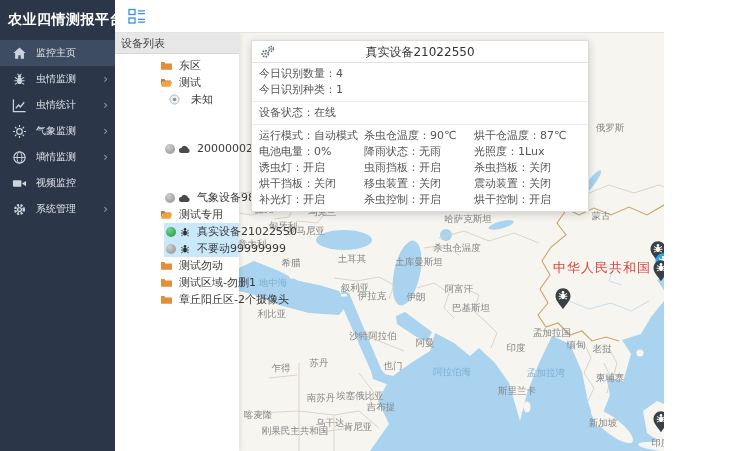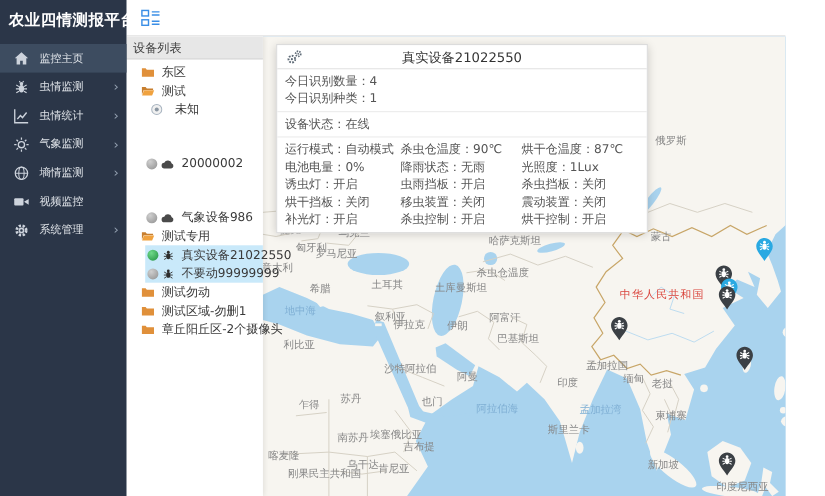--- a/index.html
+++ b/index.html
@@ -1,53 +1,53 @@
 <!DOCTYPE html>
 <html><head>
 <meta charset="utf-8">
 <style>
   * { margin:0; padding:0; box-sizing:border-box; }
   html,body { width:750px; height:451px; font-family:"DejaVu Sans",sans-serif; }
-  #app { position:relative; width:714px; height:451px; overflow:hidden; background:#fff; }
+  #app { position:relative; width:664px; height:451px; overflow:hidden; background:#fff; }
 
   
   .sidebar { position:absolute; left:0; top:0; width:115px; height:451px; background:#2b3648; z-index:7; }
   .logo { height:38px; line-height:38px; color:#fff; font-size:14px; font-weight:bold; padding-left:8px; letter-spacing:.5px; white-space:nowrap; }
   .menu { margin-top:2px; }
   .mitem { position:relative; height:26px; display:flex; align-items:center; padding-left:12px; cursor:pointer; }
   .mitem.active { background:#3d4c60; }
   .mitem .micon { width:15px; height:15px; flex:0 0 15px; }
   .mitem .mlabel { color:#dfe3e8; font-size:10px; margin-left:9px; white-space:nowrap; }
   .mitem .chev { position:absolute; right:7px; color:#93a0b0; font-size:12px; line-height:1; }
 
   
   .topbar { position:absolute; left:115px; top:0; width:635px; height:33px; background:#fff; border-bottom:1px solid #e3e3e3; z-index:6; display:flex; align-items:center; }
   .toggle { margin-left:13px; width:18px; height:17px; cursor:pointer; }
 
   
   .panel { position:absolute; left:115px; top:33px; width:124px; height:418px; background:#fff; z-index:5; box-shadow:2px 0 4px rgba(0,0,0,.08); }
   .phead { height:21px; line-height:21px; background:#e7e7e7; border-bottom:1px solid #d8d8d8; color:#444; font-size:11px; padding-left:6px; }
-  .tree { padding-top:3px; }
+  .tree { padding-top:3px;padding-left:32px; }
   .trow { height:17px; display:flex; align-items:center; font-size:11px; color:#3a3a3a; cursor:pointer; white-space:nowrap; }
   .trow .tic { flex:0 0 auto; margin-right:6px; }
   .trow.lv1 { padding-left:13px; }
   .trow.lv2 { padding-left:18px;margin-top:32px; }
   .trow.lv2r { padding-left:22px;align-items:center; }
   .trow.lv2r .tic { margin-right:11px; }
   .trow.hl { background:#c9e9fa; margin-left:17px; padding-left:2px; }
   .dot { width:10px; height:10px; border-radius:50%; margin-right:3px; flex:0 0 10px; }
   .dot.green { background:radial-gradient(circle at 35% 30%, #6fd98a, #1f8f3f); }
   .dot.grey { background:radial-gradient(circle at 35% 30%, #cfcfcf, #8f8f8f); }
 
   
   .map { position:absolute; left:239px; top:33px; width:511px; height:418px; overflow:hidden; background:#a9d3ee; z-index:1;font-family:Liberation Mono, monospace; }
   .map svg.base { position:absolute; left:0; top:0; }
   .mlab { position:absolute; transform:translate(-50%,-50%); font-size:9.5px; color:#868686; white-space:nowrap; pointer-events:none; }
   .mlab.sea { color:#7fafd4; }
-  .mlab.cn { color:#d9433b; font-size:10px; letter-spacing:1px; }
+  .mlab.cn { color:#d9433b; font-size:13px; letter-spacing:1px; }
 
   
   .popup { position:absolute; left:251px; top:40px; width:338px; background:#fff; border:1px solid #dcdcdc; box-shadow:0 2px 8px rgba(0,0,0,.18); z-index:10; font-size:11px; color:#555; }
   .pophead { position:relative; height:22px; line-height:22px; border-bottom:1px solid #e3e3e3; text-align:center; color:#333; font-size:12px; }
   .pophead .gears { position:absolute; left:8px; top:3px; width:16px; height:16px; cursor:pointer; }
   .sec { padding:3px 0 3px 7px; border-bottom:1px solid #ececec; }
   .sec:last-child { border-bottom:none; }
   .srow { line-height:16px; }
   .pgrid { display:grid; grid-template-columns:105px 110px 1fr; }
   .pgrid .cell { line-height:16px; }

